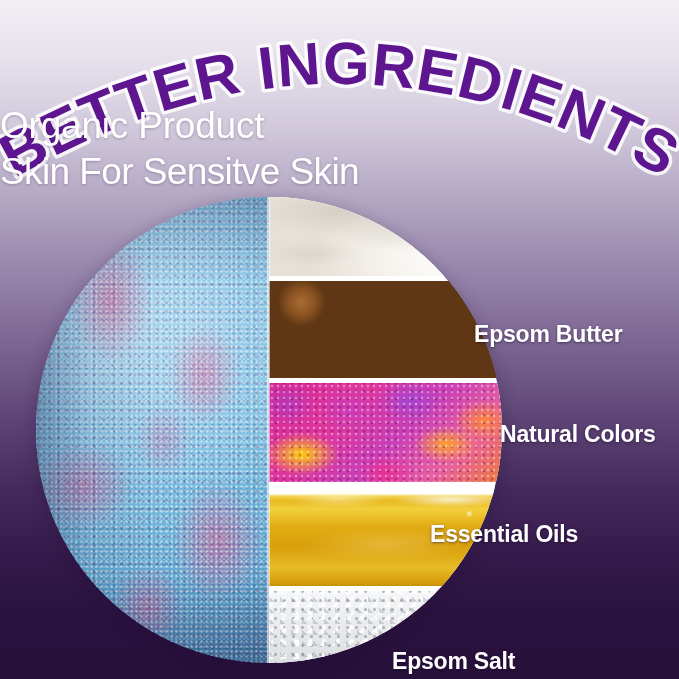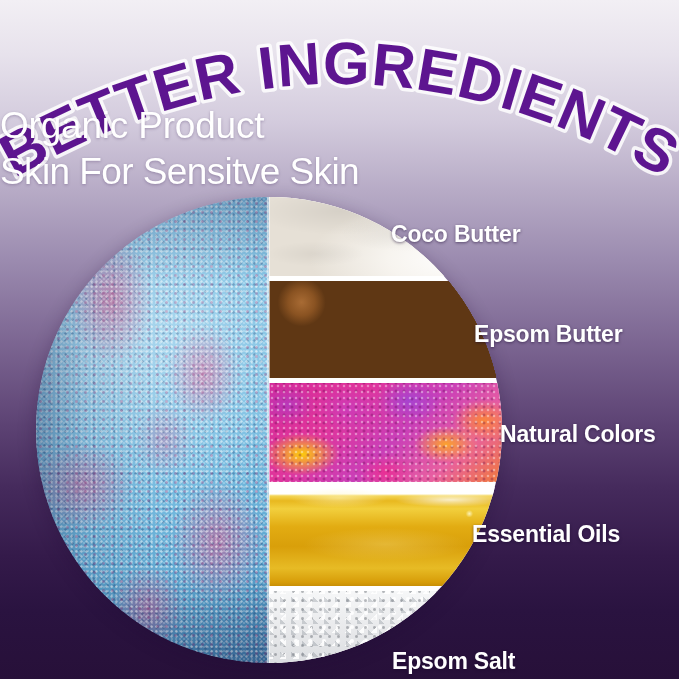--- a/index.html
+++ b/index.html
@@ -235,21 +235,21 @@
     color: #ffffff;
     font-weight: bold;
     font-size: 23px;
     letter-spacing: -0.2px;
     white-space: nowrap;
     text-shadow: 0 1px 3px rgba(25,8,45,0.55);
   }
   .lbl-coco    { left: 391px; top: 221px; }
   .lbl-shea    { left: 474px; top: 321px; }
   .lbl-colors  { left: 500px; top: 421px; }
-  .lbl-oils    { left: 472px; top: 521px; text-align: right; }
+  .lbl-oils    { left: 430px; top: 521px; text-align: right; }
   .lbl-salt    { left: 392px; top: 648px; }
 </style>
 </head>
 <body>
 
 <div id="poster">
 
   <div id="arch-wrap">
     <svg id="arch-svg" viewBox="0 0 679 200">
       <defs>
@@ -277,19 +277,18 @@
       <div class="strip strip-coco" style="top:0px;   height:79px;"></div>
       <div class="strip strip-shea" style="top:84px;  height:97px;"></div>
       <div class="strip strip-colors" style="top:186px; height:99px;"></div>
       <div class="strip strip-oil" style="top:290px; height:99px;"></div>
       <div class="strip strip-salt" style="top:394px; height:72px;"></div>
     </div>
 
     <div id="divider"></div>
   </div>
 
-  <div class="label lbl-coco">Coco Butter</div>
   <div class="label lbl-shea">Epsom Butter</div>
   <div class="label lbl-colors">Natural Colors</div>
   <div class="label lbl-oils">Essential Oils</div>
   <div class="label lbl-salt">Epsom Salt</div>
 
 </div>
 
 </body></html>

